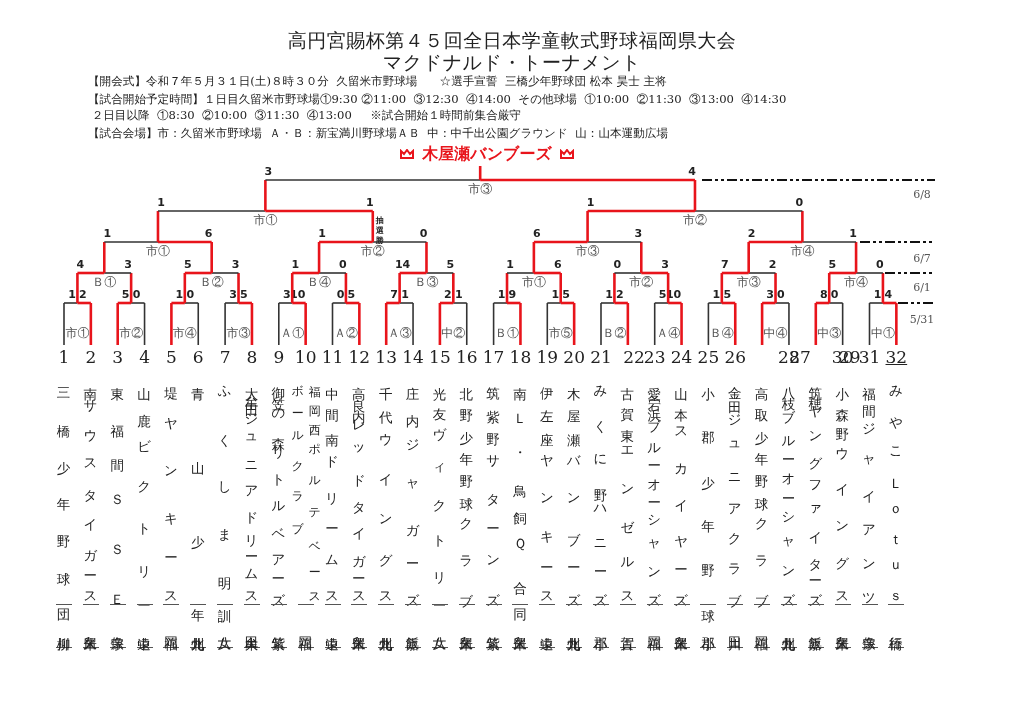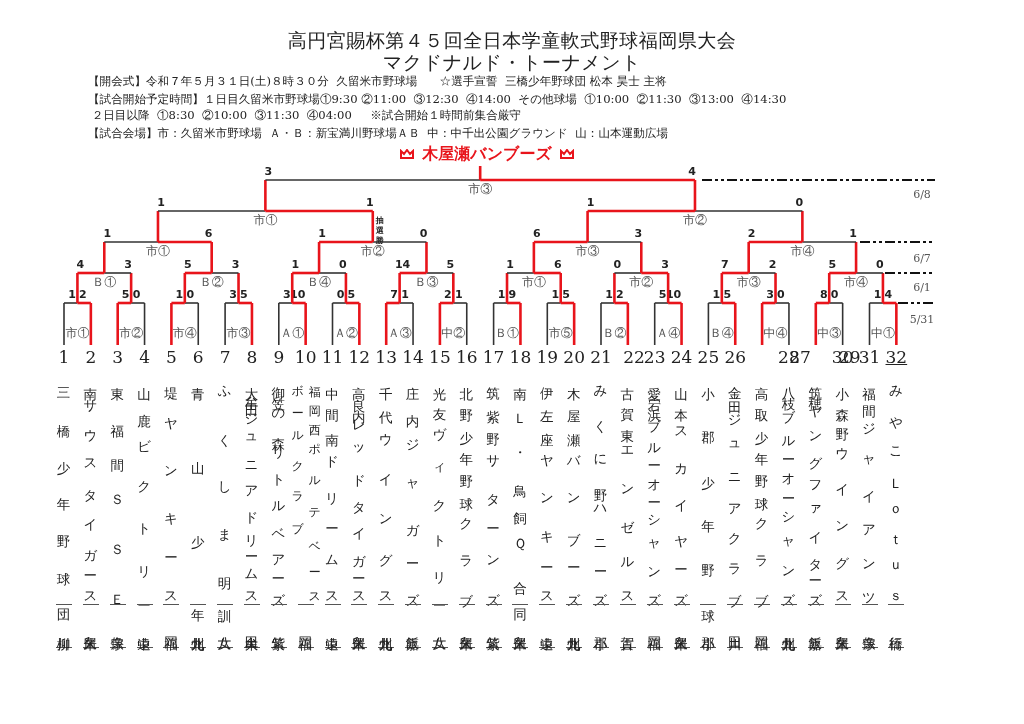--- a/index.html
+++ b/index.html
@@ -19,21 +19,21 @@
   .teamname .name { writing-mode: vertical-rl; text-orientation: upright; height: 222px; text-align: justify; text-align-last: justify; letter-spacing: 0; }
   .teamname .region { writing-mode: vertical-rl; text-orientation: upright; font-size: 13.5px; margin-top: 6px; border-top: 1px solid #555; border-bottom: 1px solid #555; padding: 1px 0; line-height: 16px; height: 40px; text-align: center; text-align-last: center; }
 </style>
 </head>
 <body>
 
 <div class="title t1">高円宮賜杯第４５回全日本学童軟式野球福岡県大会</div>
 <div class="title t2">マクドナルド・トーナメント</div>
 <div class="info l1">【開会式】令和７年５月３１日(土)８時３０分  久留米市野球場      ☆選手宣誓  三橋少年野球団 松本 昊士 主将</div>
 <div class="info l2">【試合開始予定時間】１日目久留米市野球場①9:30 ②11:00  ③12:30  ④14:00  その他球場  ①10:00  ②11:30  ③13:00  ④14:30</div>
-<div class="info l3"> ２日目以降  ①8:30  ②10:00  ③11:30  ④04:00     ※試合開始１時間前集合厳守</div>
+<div class="info l3"> ２日目以降  ①8:30  ②10:00  ③11:30  ④13:00     ※試合開始１時間前集合厳守</div>
 <div class="info l4">【試合会場】市：久留米市野球場  Ａ・Ｂ：新宝満川野球場ＡＢ  中：中千出公園グラウンド  山：山本運動広場</div>
 
 <div class="champ">
   <svg class="crown" viewBox="0 0 14 11">
       <path d="M1 2 L4 5 L7 1 L10 5 L13 2 L13 9 L1 9 Z" fill="none" stroke="#e8141b" stroke-width="2"></path>
       <rect x="1" y="8" width="12" height="2" fill="#e8141b"></rect>
     </svg><span>木屋瀬バンブーズ</span><svg class="crown" viewBox="0 0 14 11">
       <path d="M1 2 L4 5 L7 1 L10 5 L13 2 L13 9 L1 9 Z" fill="none" stroke="#e8141b" stroke-width="2"></path>
       <rect x="1" y="8" width="12" height="2" fill="#e8141b"></rect>
     </svg>

